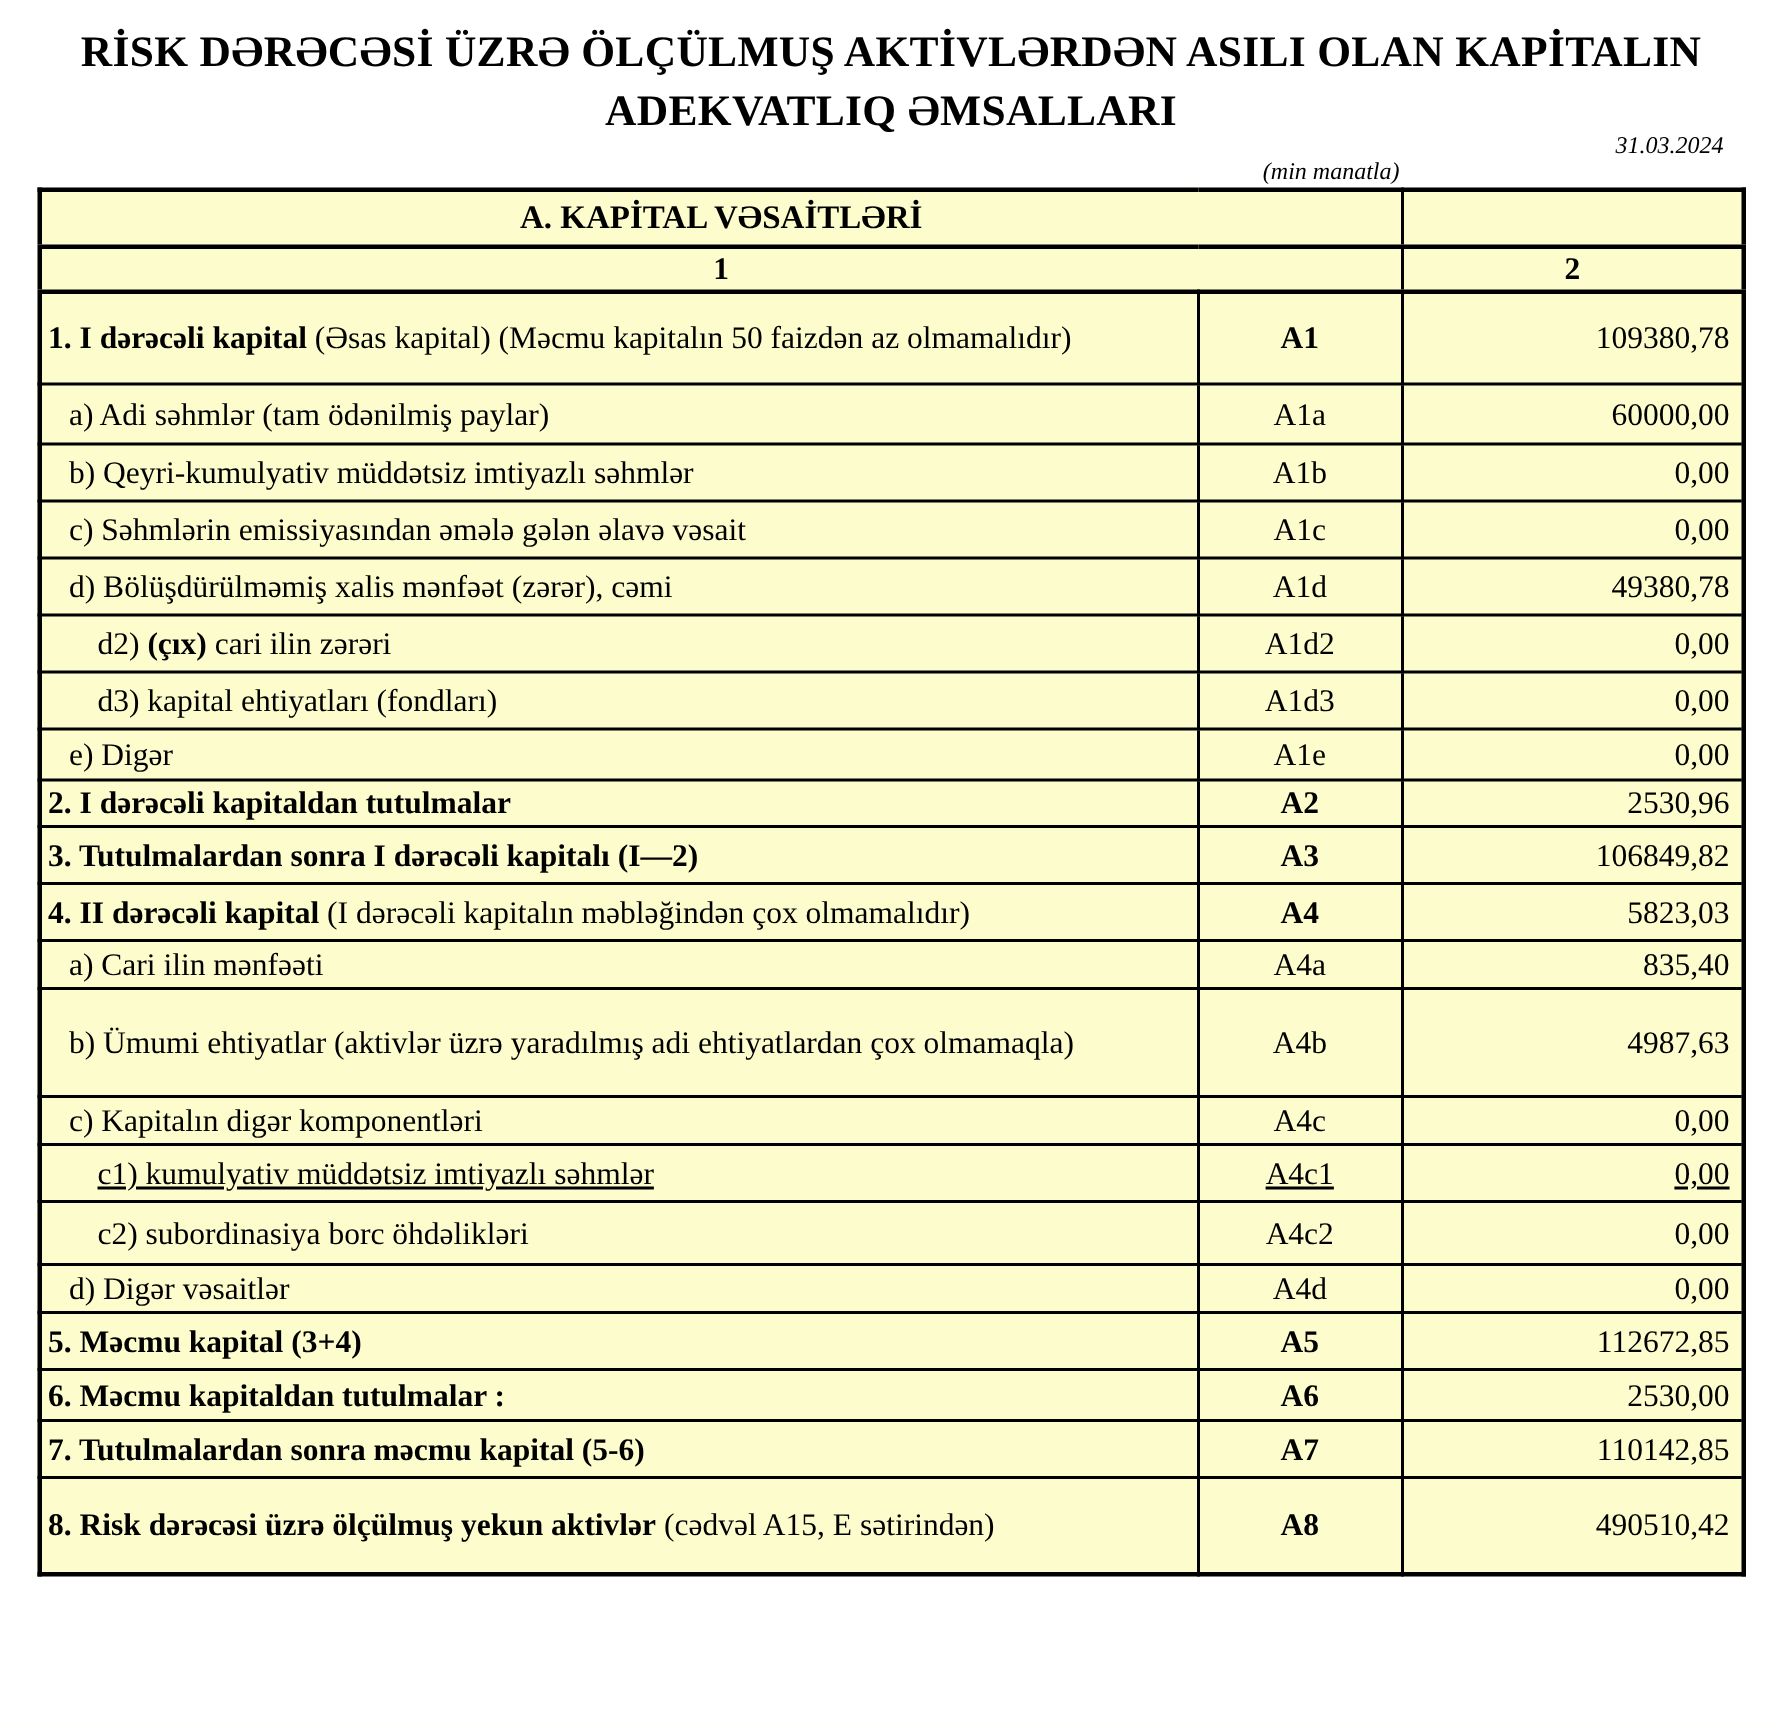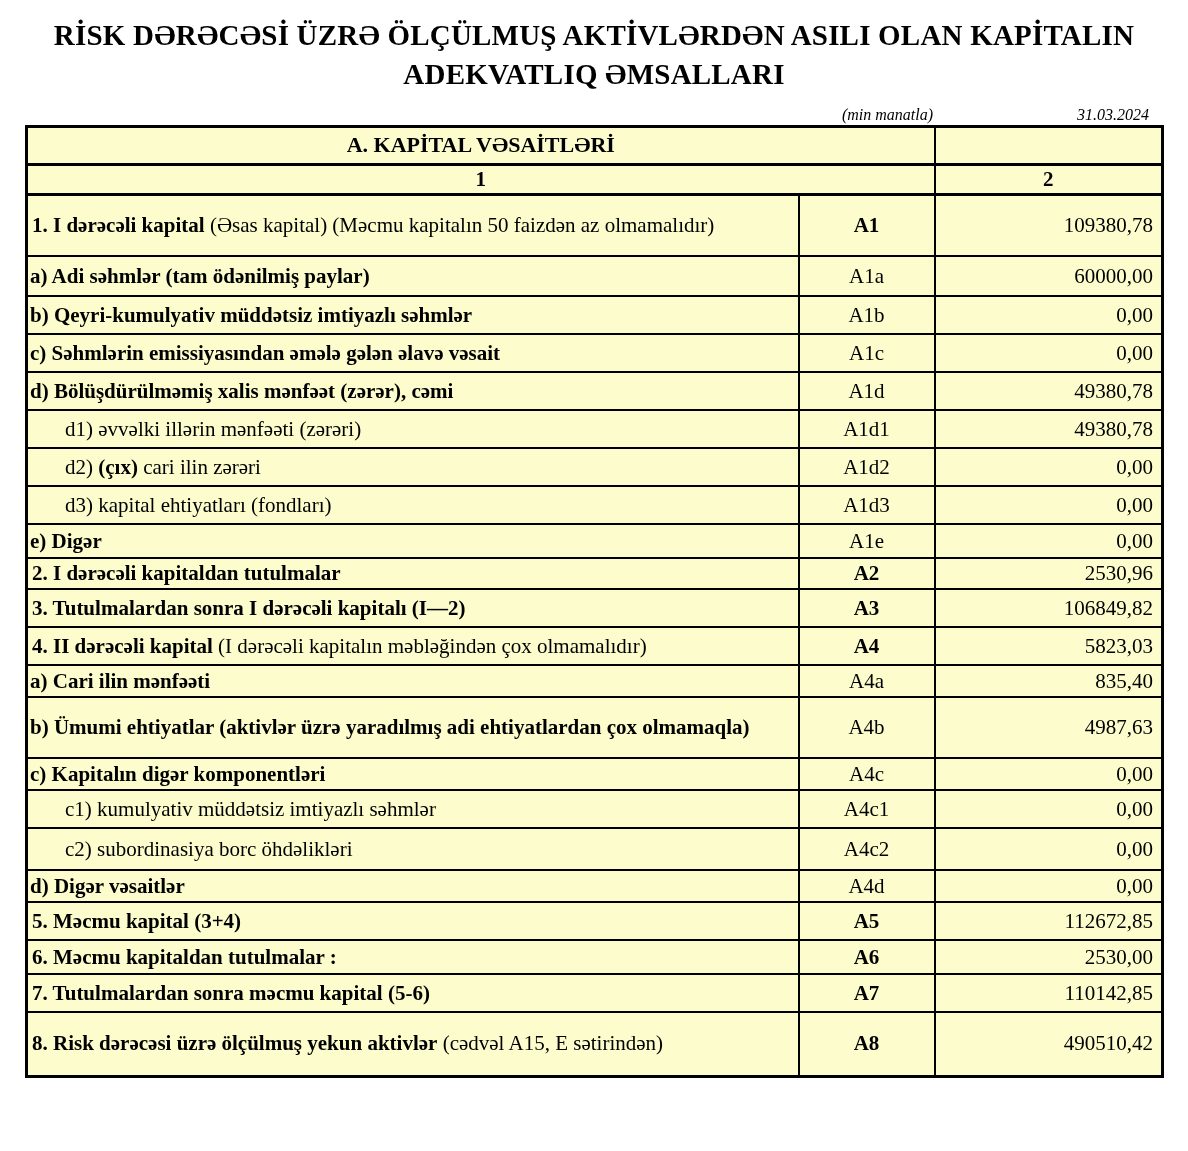--- a/index.html
+++ b/index.html
@@ -29,21 +29,21 @@
   }
   .meta{
     position:relative;
     margin-left:25px;
     width:1136px;
     height:27px;
     font-style:italic;
     font-size:16px;
   }
   .meta .unit{position:absolute;right:228px;bottom:1px;}
-  .meta .date{position:absolute;right:12px;bottom:1px;}
+  .meta .date{position:absolute;right:12px;bottom:18px;}
   table.cap{
     border-collapse:collapse;
     table-layout:fixed;
     margin-left:25px;
     width:1136px;
     background:var(--cell-bg);
     border:3px solid var(--border-c);
   }
   col.c-label{width:772px;}
   col.c-code{width:136px;}
@@ -65,21 +65,21 @@
   td.sec-empty{border-bottom:3px solid var(--border-c);}
   td.colhead{
     text-align:center;
     font-weight:bold;
     font-size:21px;
     border-bottom:3px solid var(--border-c);
     padding:1px 6px;
   }
   td.label{text-align:left;}
   td.label.ind0{padding-left:4px;}
-  td.label.ind1{padding-left:2px;font-weight:bold;}
+  td.label.ind1{padding-left:18px;}
   td.label.ind2{padding-left:37px;}
   td.code{text-align:center;}
   td.value{text-align:right;padding-right:8px;}
   .b{font-weight:bold;margin-top:48px;}
 </style>
 </head>
 <body>
 
 <div class="page">
 
@@ -128,25 +128,20 @@
           <td class="label ind1"><span>c) Səhmlərin emissiyasından əmələ gələn  əlavə vəsait</span></td>
           <td class="code">A1c</td>
           <td class="value">0,00</td>
         </tr>
         <tr style="height: 38px;">
           <td class="label ind1"><span>d)   Bölüşdürülməmiş xalis mənfəət (zərər), cəmi</span></td>
           <td class="code">A1d</td>
           <td class="value">49380,78</td>
         </tr>
         <tr style="height: 38px;">
-          <td class="label ind2"><span>d1) əvvəlki illərin mənfəəti (zərəri)</span></td>
-          <td class="code">A1d1</td>
-          <td class="value">49380,78</td>
-        </tr>
-        <tr style="height: 38px;">
           <td class="label ind2"><span>d2) </span><span class="b">(çıx)</span><span> cari ilin zərəri</span></td>
           <td class="code">A1d2</td>
           <td class="value">0,00</td>
         </tr>
         <tr style="height: 38px;">
           <td class="label ind2"><span>d3) kapital ehtiyatları (fondları)</span></td>
           <td class="code">A1d3</td>
           <td class="value">0,00</td>
         </tr>
         <tr style="height: 34px;">
@@ -167,31 +162,31 @@
         <tr style="height: 38px;">
           <td class="label ind0"><span class="b">4. II dərəcəli  kapital</span><span> (I dərəcəli  kapitalın  məbləğindən çox olmamalıdır)</span></td>
           <td class="code b">A4</td>
           <td class="value">5823,03</td>
         </tr>
         <tr style="height: 32px;">
           <td class="label ind1"><span>a) Cari ilin mənfəəti</span></td>
           <td class="code">A4a</td>
           <td class="value">835,40</td>
         </tr>
-        <tr style="height: 61px;">
+        <tr style="height: 72px;">
           <td class="label ind1"><span>b) Ümumi ehtiyatlar (aktivlər üzrə yaradılmış adi ehtiyatlardan çox olmamaqla)</span></td>
           <td class="code">A4b</td>
           <td class="value">4987,63</td>
         </tr>
         <tr style="height: 32px;">
           <td class="label ind1"><span>c)  Kapitalın digər komponentləri</span></td>
           <td class="code">A4c</td>
           <td class="value">0,00</td>
         </tr>
-        <tr style="height: 38px;">
+        <tr style="height: 38px; text-decoration: underline;">
           <td class="label ind2"><span>c1) kumulyativ müddətsiz imtiyazlı səhmlər</span></td>
           <td class="code">A4c1</td>
           <td class="value">0,00</td>
         </tr>
         <tr style="height: 42px;">
           <td class="label ind2"><span>c2) subordinasiya borc öhdəlikləri</span></td>
           <td class="code">A4c2</td>
           <td class="value">0,00</td>
         </tr>
         <tr style="height: 32px;">

